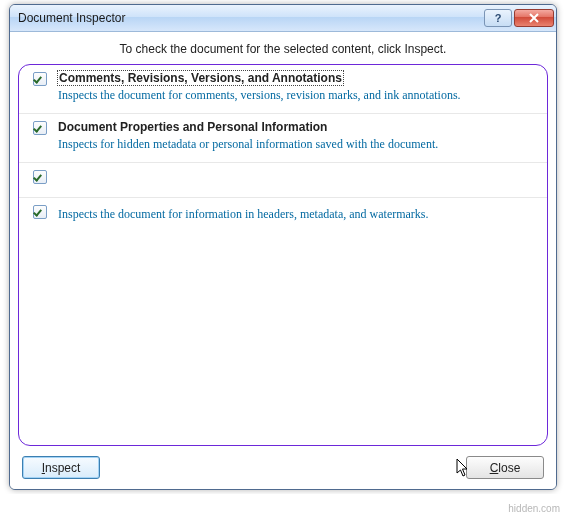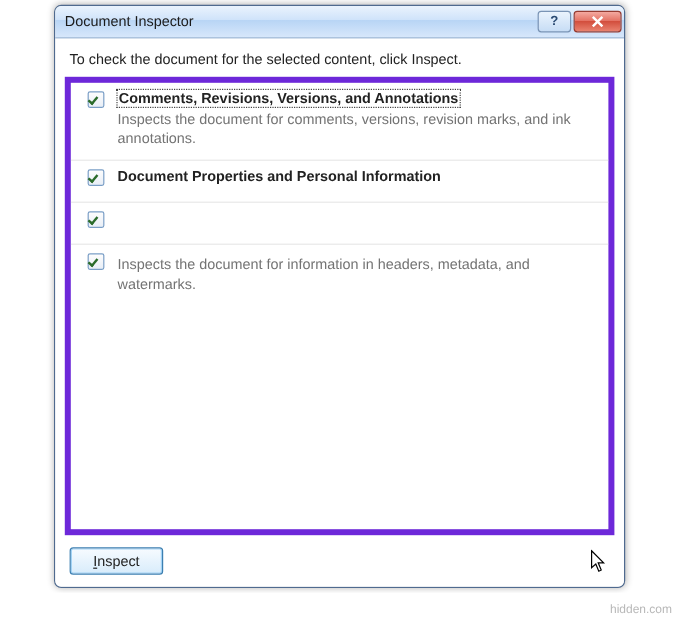--- a/index.html
+++ b/index.html
@@ -4,21 +4,21 @@
 <style>
   html, body {
     margin: 0;
     padding: 0;
     font-family: "Segoe UI", Tahoma, sans-serif;
     font-size: 12px;
     background: #fff;
     color: #222;
   }
   .window {
-    width: 476px;
+    width: 548px;
     margin: 4px auto;
     border: 1px solid #4f6a8f;
     border-radius: 6px;
     box-shadow: 0 0 6px rgba(0,0,0,0.3);
     background: #f0f0f0;
     overflow: hidden;
     box-sizing: border-box;
   }
   .titlebar {
     height: 26px;
@@ -65,24 +65,25 @@
   }
   .tbtn.close svg { display:block; }
   .client {
     background: #fff;
     padding: 6px 8px 8px 8px;
     box-sizing: border-box;
   }
   .instruction {
     padding: 4px 4px 8px 4px;
     color: #222;
+    text-align: center;
   }
   .panel {
-    border: 5px solid #6d28d9;
-    border-radius: 0;
+    border: 1px solid #6d28d9;
+    border-radius: 12px;
     background: #fff;
     height: 382px;
     overflow: hidden;
     box-sizing: border-box;
   }
   .item {
     padding: 6px 10px 10px 10px;
     border-bottom: 1px solid #e8e8e8;
     display: flex;
     align-items: flex-start;
@@ -122,23 +123,24 @@
   .item-title {
     font-weight: bold;
     color: #222;
   }
   .item-title.focused {
     outline: 1px dotted #444;
     outline-offset: 0;
     padding: 0 1px;
   }
   .item-desc {
-    color: #737373;
+    color: #0369a1;
     margin-top: 2px;
     line-height: 1.35;
+    font-family: Liberation Serif, serif;
   }
   .footer {
     display: flex;
     justify-content: space-between;
     gap: 8px;
     padding: 10px 4px 2px 4px;
     position: relative;
   }
   .btn {
     min-width: 78px;
@@ -196,36 +198,39 @@
     <div class="instruction">To check the document for the selected content, click Inspect.</div>
 
     <div class="panel" id="items-panel">
 
     <div class="item">
           <input type="checkbox" class="chk" checked="" style="">
           <div class="item-text"><span class="item-title focused">Comments, Revisions, Versions, and Annotations</span><div class="item-desc">Inspects the document for comments, versions, revision marks, and ink annotations.</div></div>
         </div>
         <div class="item">
           <input type="checkbox" class="chk" checked="" style="">
-          <div class="item-text"><span class="item-title">Document Properties and Personal Information</span></div>
+          <div class="item-text"><span class="item-title">Document Properties and Personal Information</span><div class="item-desc">Inspects for hidden metadata or personal information saved with the document.</div></div>
         </div>
         <div class="item">
           <input type="checkbox" class="chk" checked="" style="">
         </div>
         <div class="item">
           <input type="checkbox" class="chk" checked="" style="">
           <div class="item-text"><div class="item-desc">Inspects the document for information in headers, metadata, and watermarks.</div></div>
         </div>
       </div>
 
     <div class="footer">
       <button class="btn default">
         <span></span><span class="mnemonic">I</span><span>nspect</span>
       </button>
       <svg class="cursor" style="left:438px; top:12px;" viewBox="0 0 14 20">
         <path d="M1 1 L1 15 L4.5 12 L7 18 L9 17 L6.5 11 L11 11 Z" fill="#fff" stroke="#000" stroke-width="1"></path>
       </svg>
+      <button class="btn">
+        <span></span><span class="mnemonic">C</span><span>lose</span>
+      </button>
     </div>
   </div>
 
 </div>
 
 <div class="watermark">hidden.com</div>
 
 </body></html>

